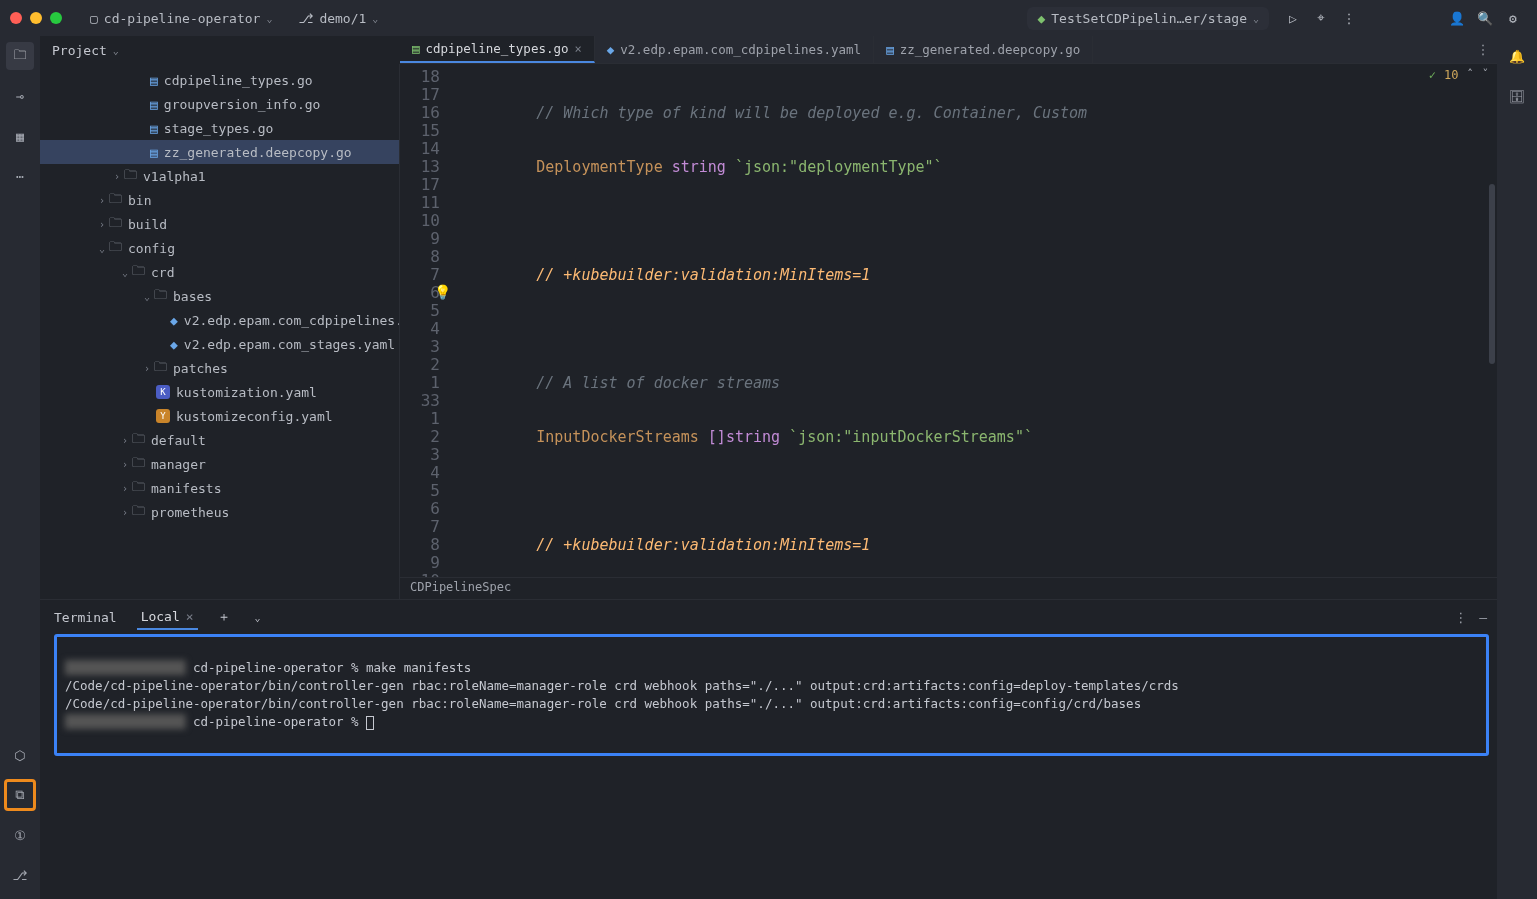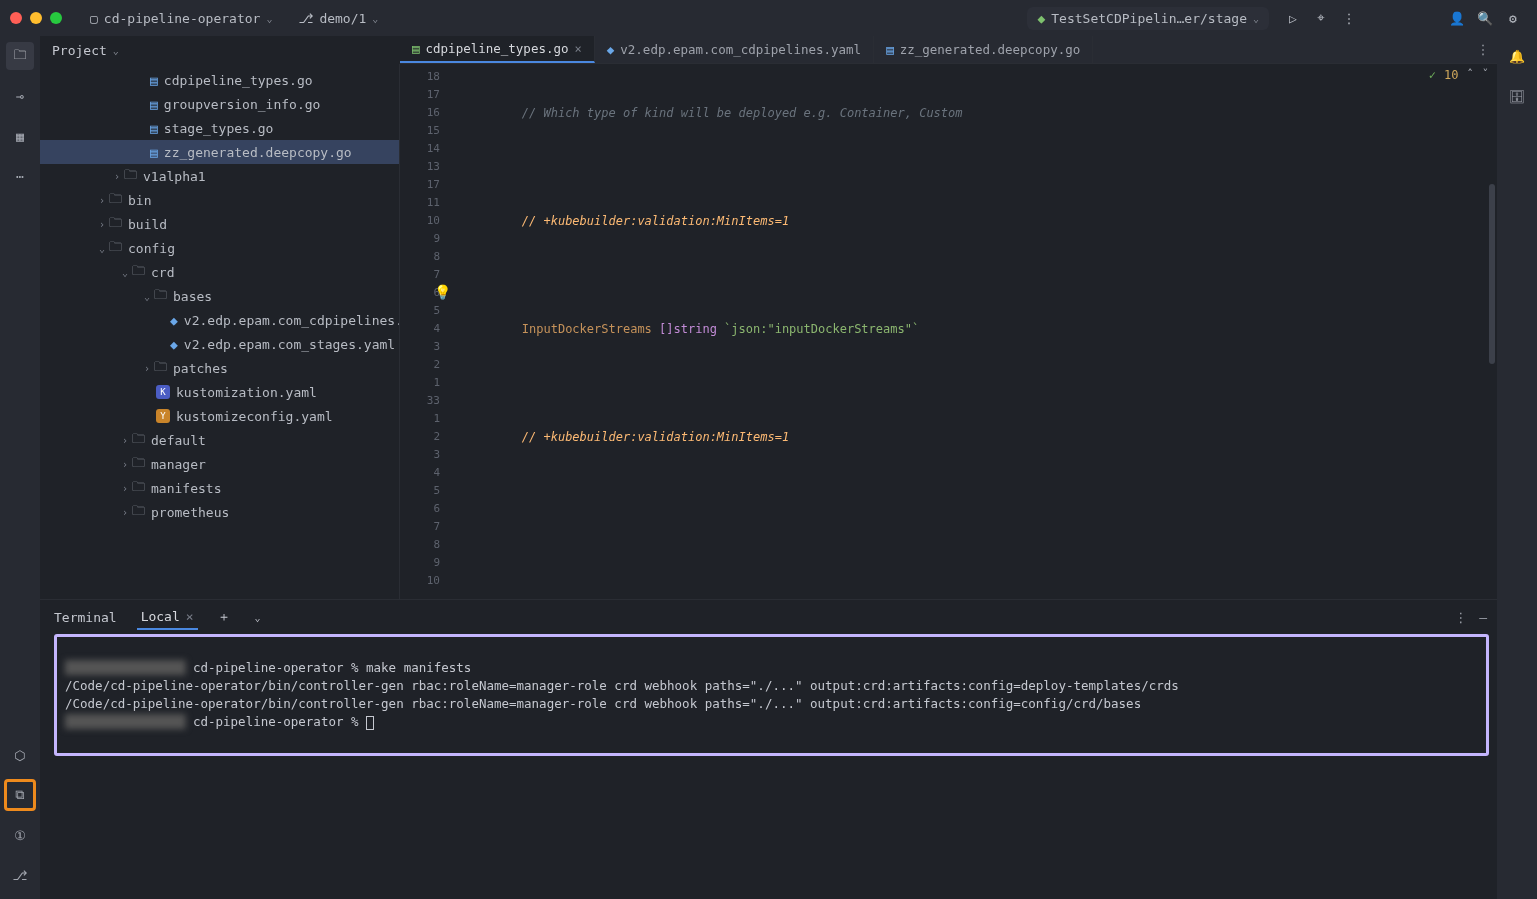--- a/index.html
+++ b/index.html
@@ -96,25 +96,25 @@
   border-right:1px solid #2a2d34; cursor:pointer; }
 .tab.active { background:#1f2228; color:#d6d8dd;
   border-bottom:2px solid #4a88e0; }
 .tab .x { color:#7a7f8a; font-size:12px; }
 .tabs-spacer { flex:1; }
 .tabs-icon { width:28px; display:flex; align-items:center;
   justify-content:center; color:#9ea2ab; cursor:pointer; }
 .editor { flex:1; display:flex; overflow:hidden; background:#1f2228;
   position:relative; }
 .gutter { width:48px; text-align:right; padding:4px 8px 4px 0;
-  color:#5d626d; font-size:11px; line-height:18px;
+  color:#5d626d; font-size:16px; line-height:18px;
   user-select:none; }
 .gutter .mod { color:#5d626d; border-left:3px solid #5a8a5a;
   padding-left:2px; margin-left:-5px; }
-.code { flex:1; padding:4px 0; font-size:12px; line-height:18px;
+.code { flex:1; padding:4px 0; font-size:15px; line-height:18px;
   white-space:pre; overflow:hidden; }
 .code .ln { padding-left:16px; height:18px; }
 .c-kw   { color:#c28bd6; }
 .c-tag  { color:#8bb66f; }
 .c-com  { color:#6a737d; font-style:italic; }
 .c-fld  { color:#c5925a; }
 .c-anno { color:#fdba74; font-style:italic; }
 .bulb { position:absolute; left:34px; top:calc(4px + 12*18px);
   font-size:14px; }
 
@@ -135,21 +135,21 @@
 .panel-tabs { height:30px; display:flex; align-items:center;
   padding:0 10px; gap:16px; margin-top:2px; }
 .panel-tab { font-size:13px; color:#c5c8d0; cursor:pointer;
   padding:4px 4px;text-align:right; }
 .panel-tab.sub { color:#9ea2ab; display:flex; gap:6px;
   align-items:center; }
 .panel-tab.sub.active { border-bottom:2px solid #4a88e0;
   color:#d6d8dd; }
 .panel-icns { margin-left:auto; display:flex; gap:12px;
   color:#9ea2ab; }
-.term-highlight { border:3px solid #c4b5fd; border-radius:3px;
+.term-highlight { border:3px solid #3b82f6; border-radius:3px;
   margin:2px 8px 8px 14px; padding:4px 8px; }
 .term {
   font-size:12.5px; line-height:18px; color:#c5c8d0;
   white-space:pre-wrap; }
 .term .blur { filter:blur(3px); background:#555; color:#555;
   border-radius:2px; }
 .cursor { display:inline-block; width:8px; height:14px;
   border:1px solid #c5c8d0; vertical-align:middle; }
 
 .scrollstub { position:absolute; right:2px; top:120px;
@@ -358,23 +358,25 @@
           <div>4</div>
           <div>5</div>
           <div>6</div>
           <div>7</div>
           <div>8</div>
           <div>9</div>
           <div>10</div>
         </div>
       <div class="code">
         <div class="ln"><span class="c-com">        // Which type of kind will be deployed e.g. Container, Custom</span></div>
+        <div class="ln"><span class="c-fld">        DeploymentType</span><span class="c-kw"> string</span><span class="c-tag"> `json:"deploymentType"`</span></div>
         <div class="ln"></div>
         <div class="ln"><span class="c-anno">        // +kubebuilder:validation:MinItems=1</span></div>
         <div class="ln"></div>
+        <div class="ln"><span class="c-com">        // A list of docker streams</span></div>
         <div class="ln"><span class="c-fld">        InputDockerStreams</span><span class="c-kw"> []string</span><span class="c-tag"> `json:"inputDockerStreams"`</span></div>
         <div class="ln"></div>
         <div class="ln"><span class="c-anno">        // +kubebuilder:validation:MinItems=1</span></div>
         
         
         
         
         
         
         
@@ -390,20 +392,23 @@
         
         
         
         
         
         
         
       </div>
       <span class="bulb">💡</span>
       <div class="scrollstub"></div>
+    </div>
+    <div class="ed-bread">
+      <span>CDPipelineSpec</span>
     </div>
   </div>
 
   <div class="panel">
     <div class="panel-tabs">
       <div class="panel-tab">Terminal</div>
       <div class="panel-tab sub active">
         <span>Local</span>
         <span style="color:#7a7f8a">×</span>
       </div>

